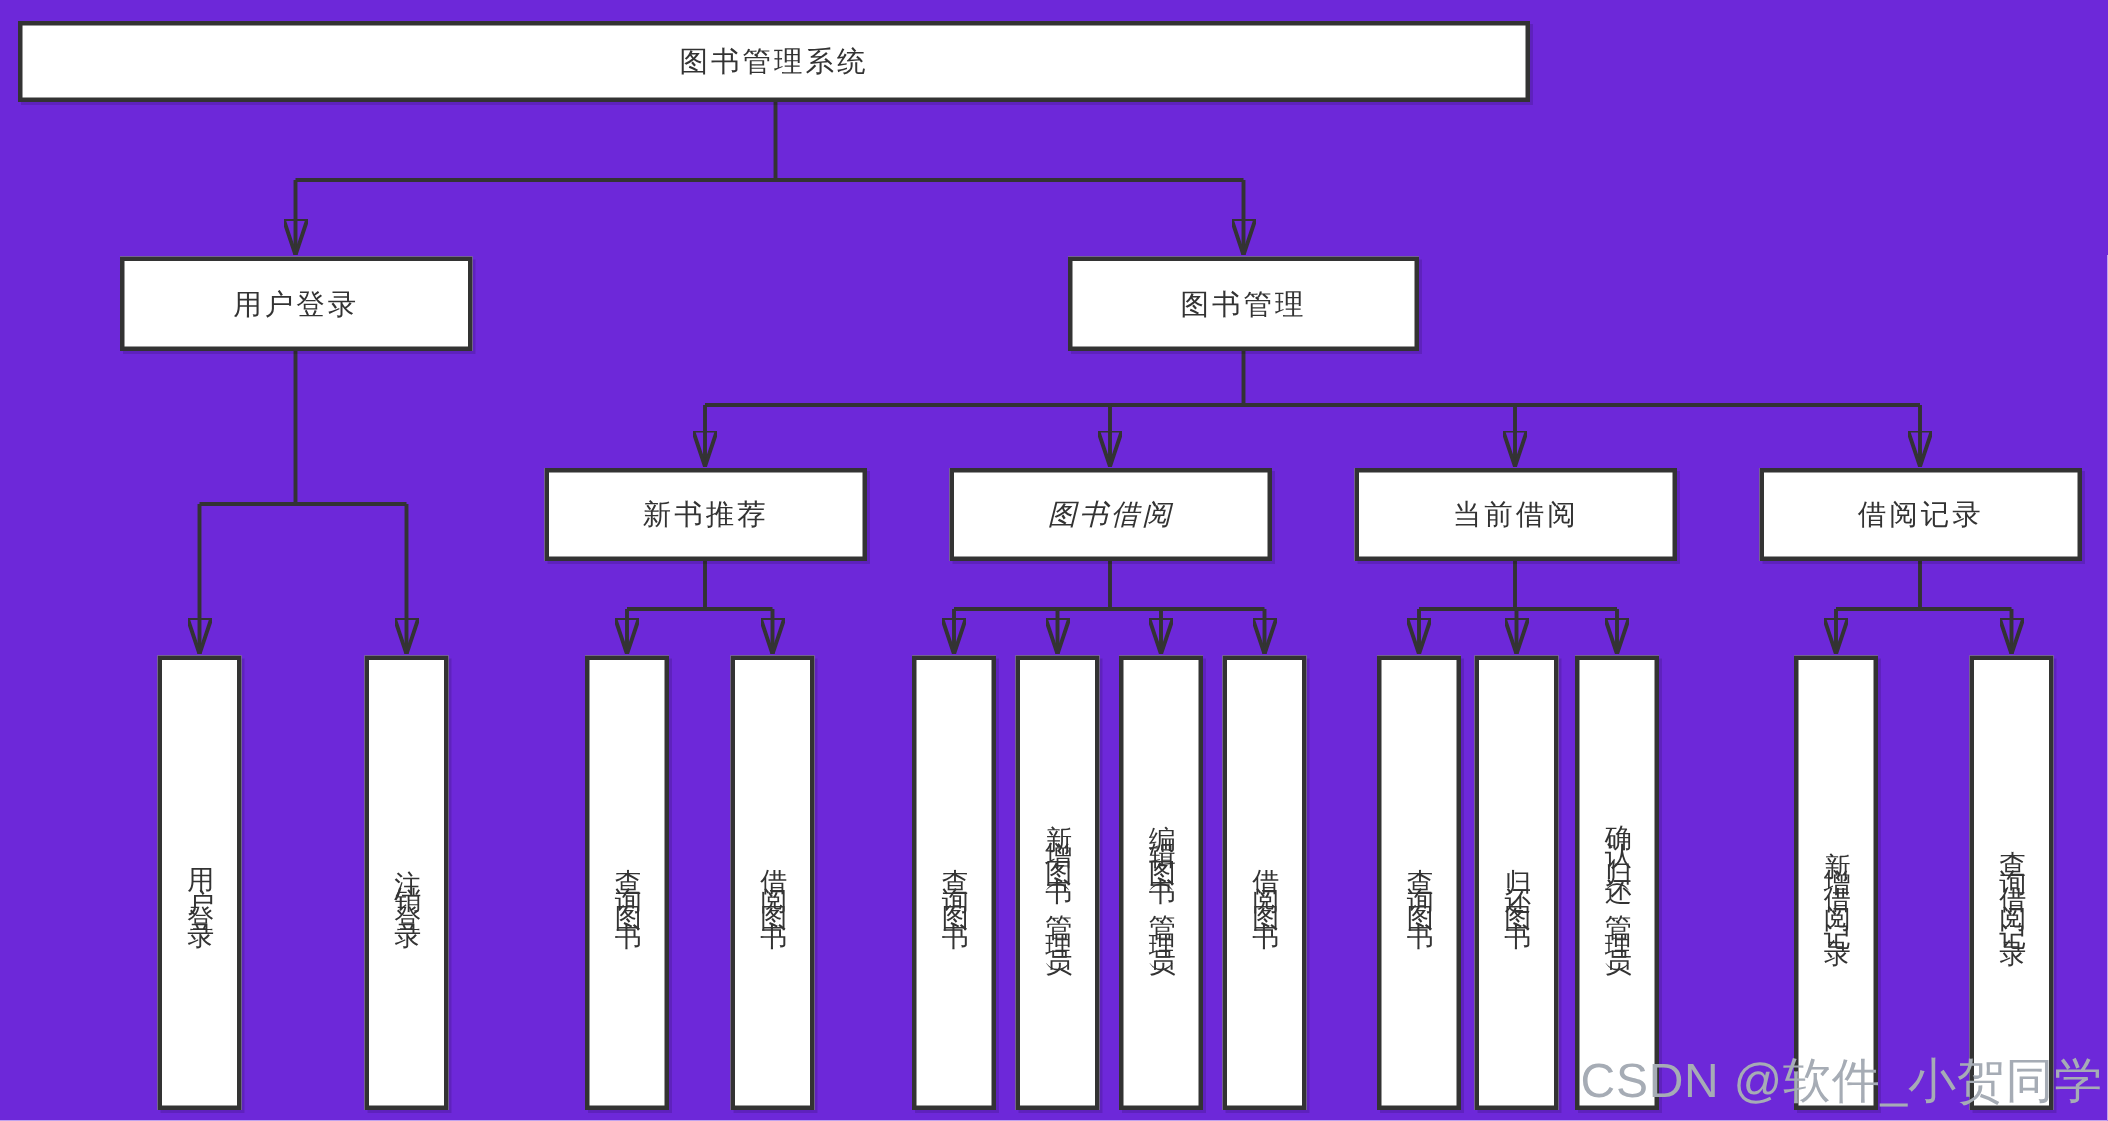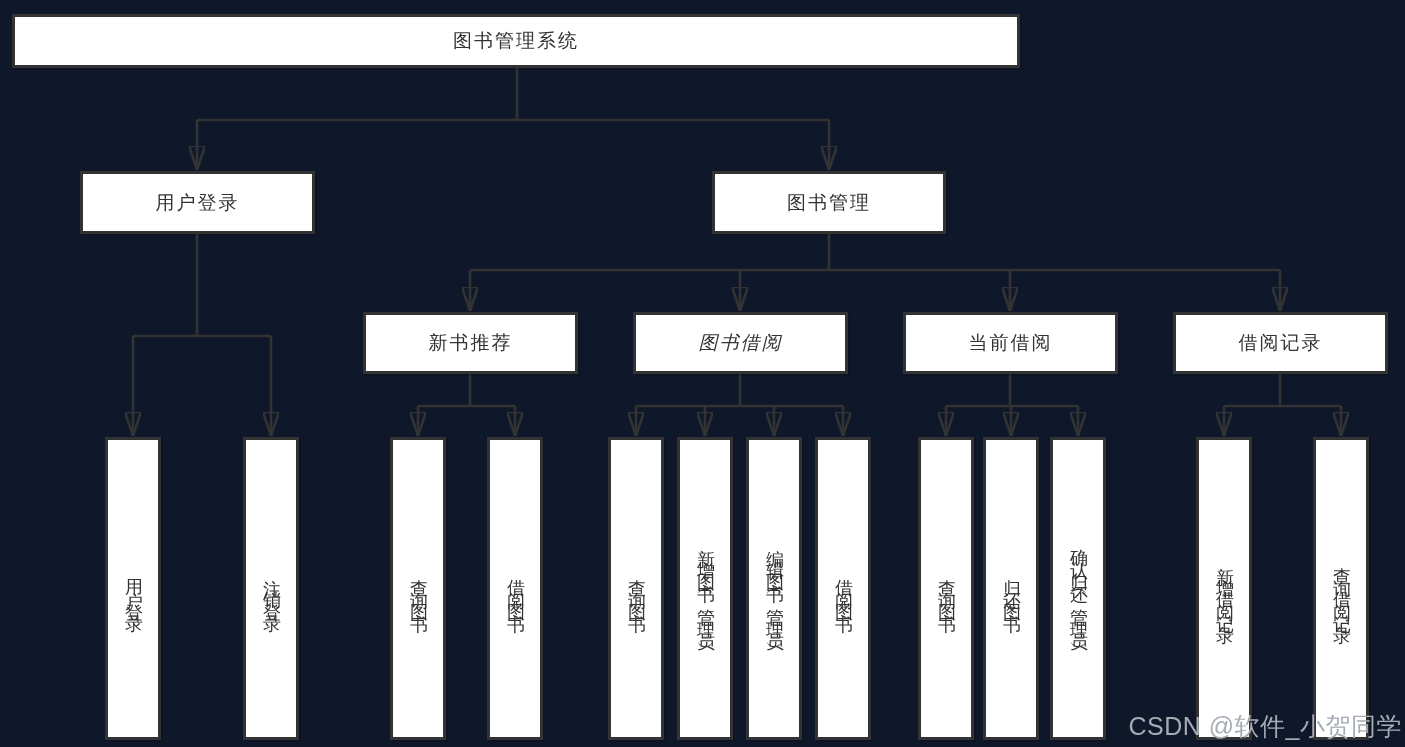--- a/index.html
+++ b/index.html
@@ -1,20 +1,20 @@
 <!DOCTYPE html>
 <html><head>
 <meta charset="utf-8">
 <style>
   html, body { margin: 0; padding: 0; background: #ffffff; }
   .canvas {
     position: relative;
     width: 1405px;
     height: 747px;
-    background: #0f172a;
+    background: #6d28d9;
     overflow: hidden;
     font-family: "Liberation Sans", sans-serif;
   }
   .wires { position: absolute; left: 0; top: 0; }
   .wires path { stroke: #333333; stroke-width: 2.6; fill: none; }
   .box {
     position: absolute;
     box-sizing: border-box;
     border: 3px solid #333333;
     background: #ffffff;
@@ -44,21 +44,21 @@
   .l3  { left: 390px; }  .l4  { left: 487px; }
   .l5  { left: 608px; }  .l6  { left: 677px; }
   .l7  { left: 746px; }  .l8  { left: 815px; }
   .l9  { left: 918px; }  .l10 { left: 983px; }
   .l11 { left: 1050px; } .l12 { left: 1196px; }
   .l13 { left: 1313px; }
   .watermark {
     position: absolute;
     right: 3px;
     bottom: 4px;
-    font-size: 25px;
+    font-size: 32px;
     color: #a6acb5;
     letter-spacing: 0.5px;
     z-index: 5;
     pointer-events: none;
   }
 </style>
 </head>
 <body>
 
 <div class="canvas">

